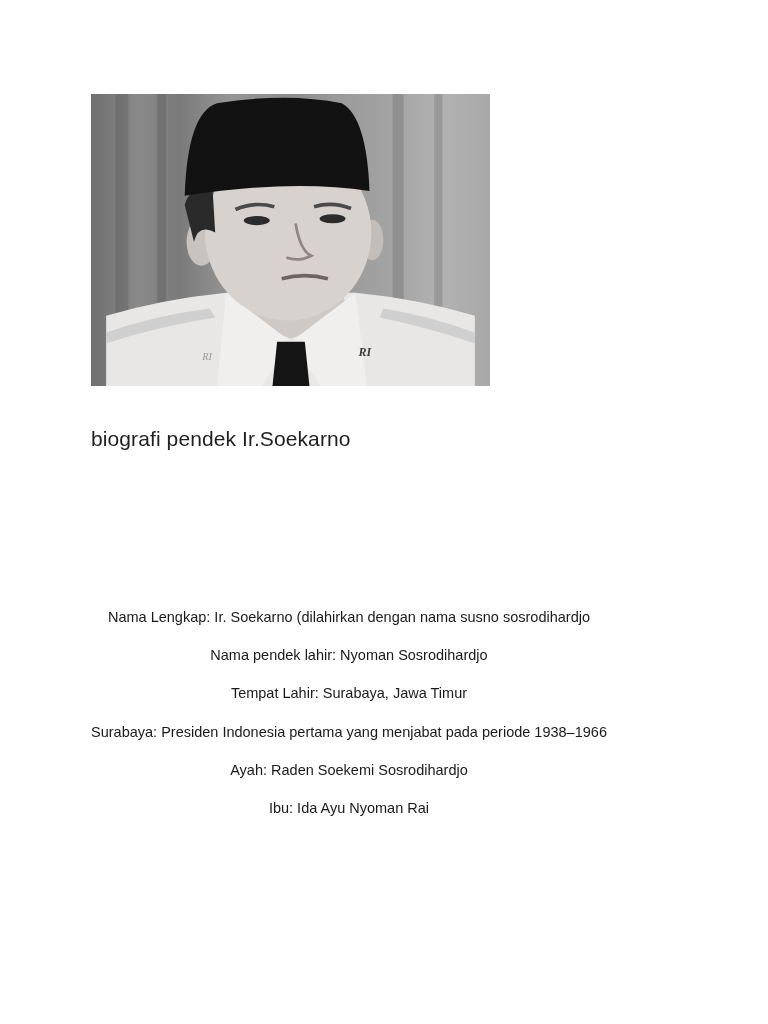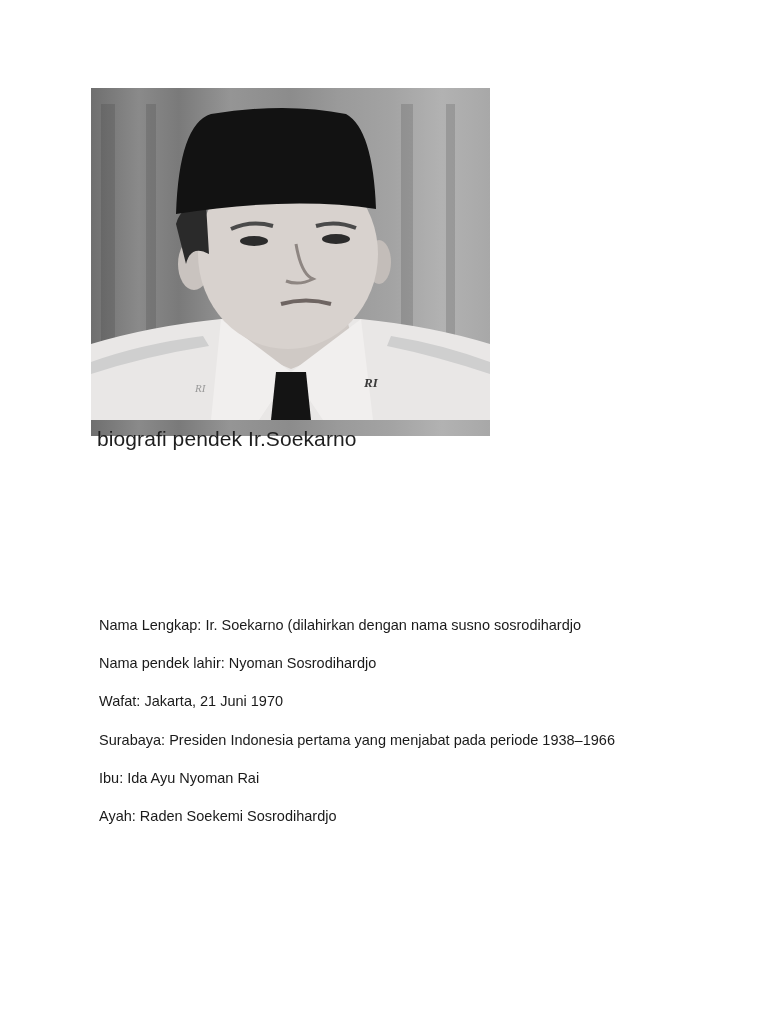--- a/index.html
+++ b/index.html
@@ -11,43 +11,43 @@
       width: 768px;
       height: 1024px;
       position: relative;
       overflow: hidden;
       font-family: "Liberation Sans", "DejaVu Sans", sans-serif;
       color: #1a1a1a;
     }
     .photo {
       position: absolute;
       left: 91px;
-      top: 88px;
+      top: 94px;
       width: 399px;
-      height: 348px;
+      height: 292px;
       overflow: hidden;
       background: linear-gradient(90deg, #6f6f6f 0%, #8a8a8a 12%, #7a7a7a 22%, #959595 35%, #8c8c8c 50%, #9a9a9a 62%, #a3a3a3 75%, #b2b2b2 88%, #a8a8a8 100%);
     }
     .photo svg { display: block; width: 100%; height: 100%; }
     .title {
       position: absolute;
       left: 91px;
       top: 427px;
       font-size: 21px;
       color: #1f1f1f;
       letter-spacing: 0.1px;
-      margin-left: 6px;
     }
     .fields {
       position: absolute;
       left: 91px;
       top: 607px;
-      margin: 8px;
+      margin: 0;
       padding: 0;
       list-style: none;
+      text-align: center;
     }
     .field {
       height: 38.2px;
       font-size: 14.5px;
       line-height: 20px;
       white-space: nowrap;
       color: #1a1a1a;
     }
     .field .label { font-weight: normal; }
   </style>
@@ -103,24 +103,24 @@
 <div class="title">biografi pendek Ir.Soekarno</div>
 
 <ul class="fields">
   <li class="field">
     <span class="label">Nama Lengkap:</span><span class="value"> Ir. Soekarno (dilahirkan dengan nama susno sosrodihardjo</span>
   </li>
   <li class="field">
     <span class="label">Nama pendek lahir:</span><span class="value"> Nyoman Sosrodihardjo</span>
   </li>
   <li class="field">
-    <span class="label">Wafat:</span><span class="value"> Jakarta, 21 Juni 1970</span>
+    <span class="label">Tempat Lahir:</span><span class="value"> Surabaya, Jawa Timur</span>
   </li>
   <li class="field">
     <span class="label">Surabaya:</span><span class="value"> Presiden Indonesia pertama yang menjabat pada periode 1938–1966</span>
   </li>
   <li class="field">
-    <span class="label">Ibu:</span><span class="value"> Ida Ayu Nyoman Rai</span>
+    <span class="label">Ayah:</span><span class="value"> Raden Soekemi Sosrodihardjo</span>
   </li>
   <li class="field">
-    <span class="label">Ayah:</span><span class="value"> Raden Soekemi Sosrodihardjo</span>
+    <span class="label">Ibu:</span><span class="value"> Ida Ayu Nyoman Rai</span>
   </li>
 </ul>
 
 </body></html>

